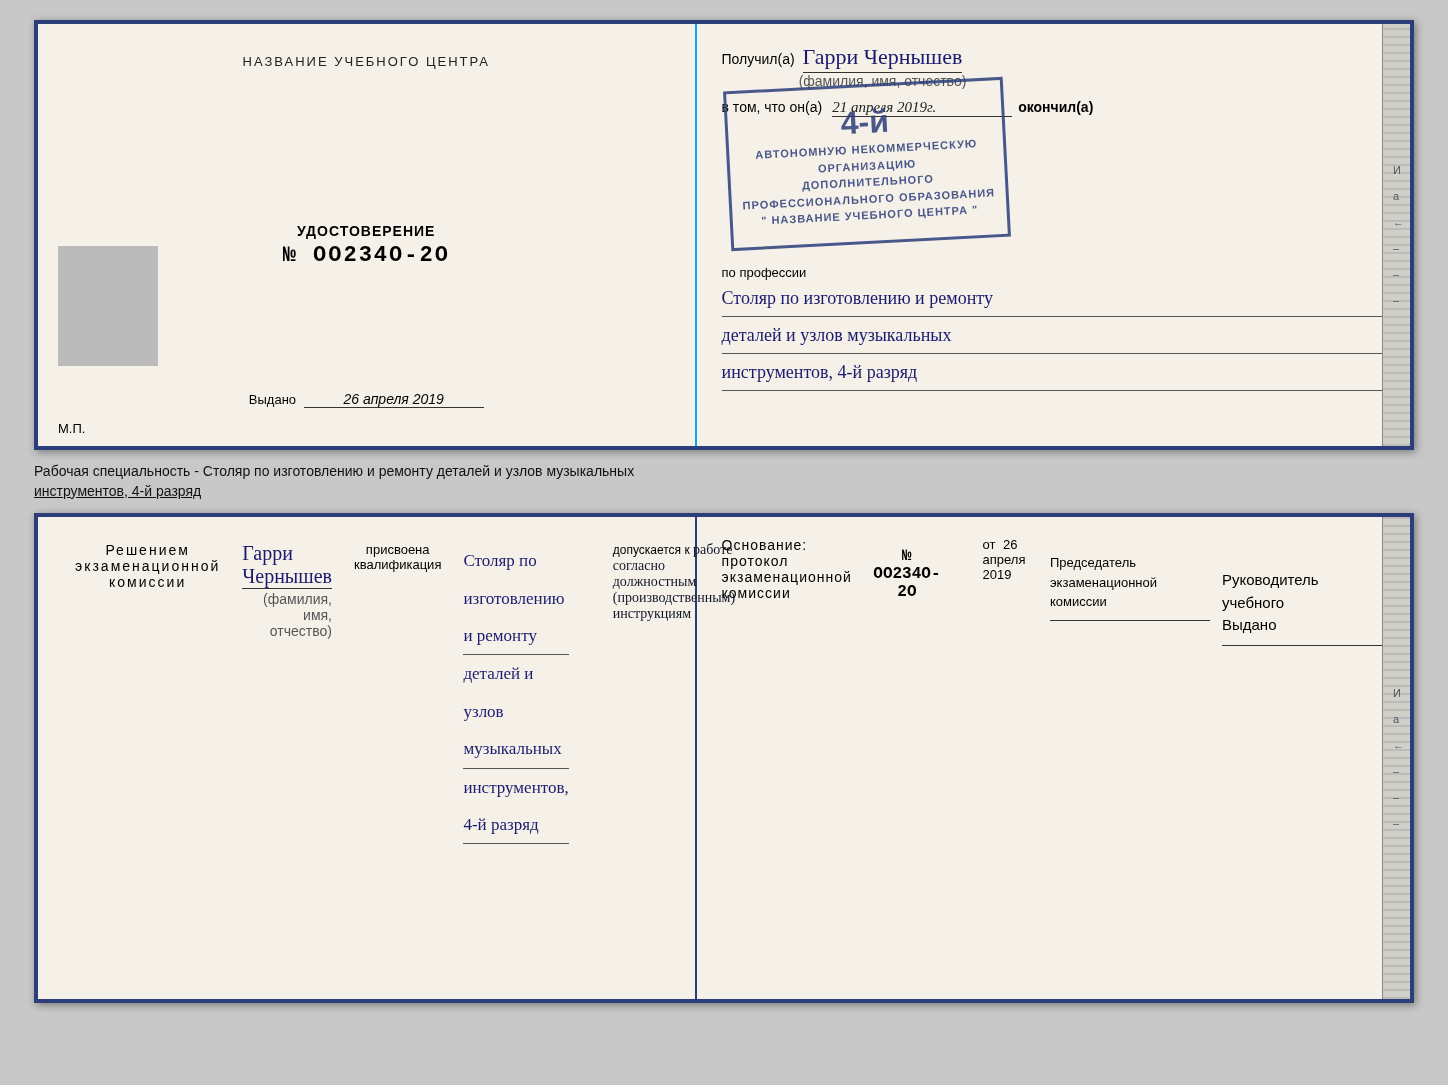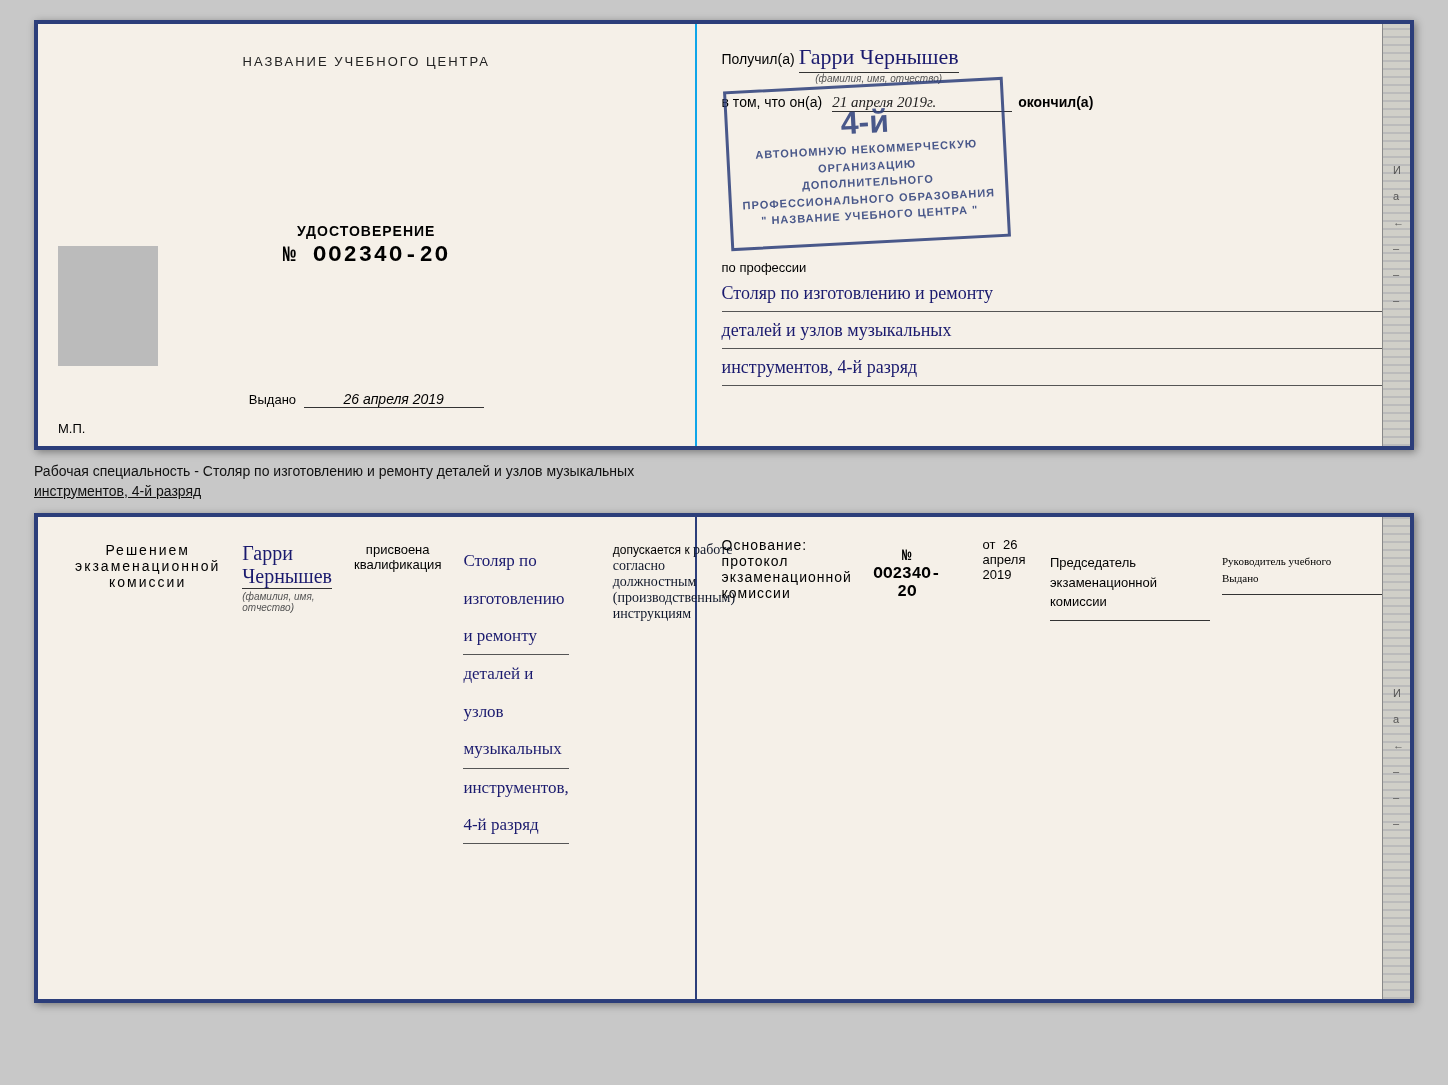--- a/index.html
+++ b/index.html
@@ -111,25 +111,24 @@
     }
     .handwritten-name {
       font-family: 'Segoe Script', 'Comic Sans MS', cursive;
       font-size: 22px;
       color: #1a1a6e;
       border-bottom: 1px solid #333;
       padding-bottom: 2px;
       display: inline-block;
     }
     .sub-label {
-      font-size: 10px;
+      font-size: 14px;
       color: #555;
-      text-align: left;
-      font-family: Arial, sans-serif;
-      font-style: italic;
+      text-align: right;
+      font-family: Arial, sans-serif;
     }
     .vtom-line {
       font-size: 14px;
       font-family: Arial, sans-serif;
       display: flex;
       align-items: baseline;
       gap: 6px;
       flex-wrap: wrap;
     }
     .date-handwritten {
@@ -331,23 +330,23 @@
       margin-top: 16px;
       line-height: 1.5;
     }
     .sig-line {
       border-bottom: 1px solid #333;
       width: 160px;
       display: block;
       margin-top: 8px;
     }
     .rukovod {
-      font-family: Liberation Serif, serif;
-      font-size: 11px;
-      margin-top: 16px;
+      font-family: Liberation Sans, sans-serif;
+      font-size: 15px;
+      margin-top: 32px;
       line-height: 1.5;
     }
   </style>
 </head>
 <body>
 
 <div class="diploma-top">
 
   <div class="left-panel">
     <div class="center-title">НАЗВАНИЕ УЧЕБНОГО ЦЕНТРА</div>

